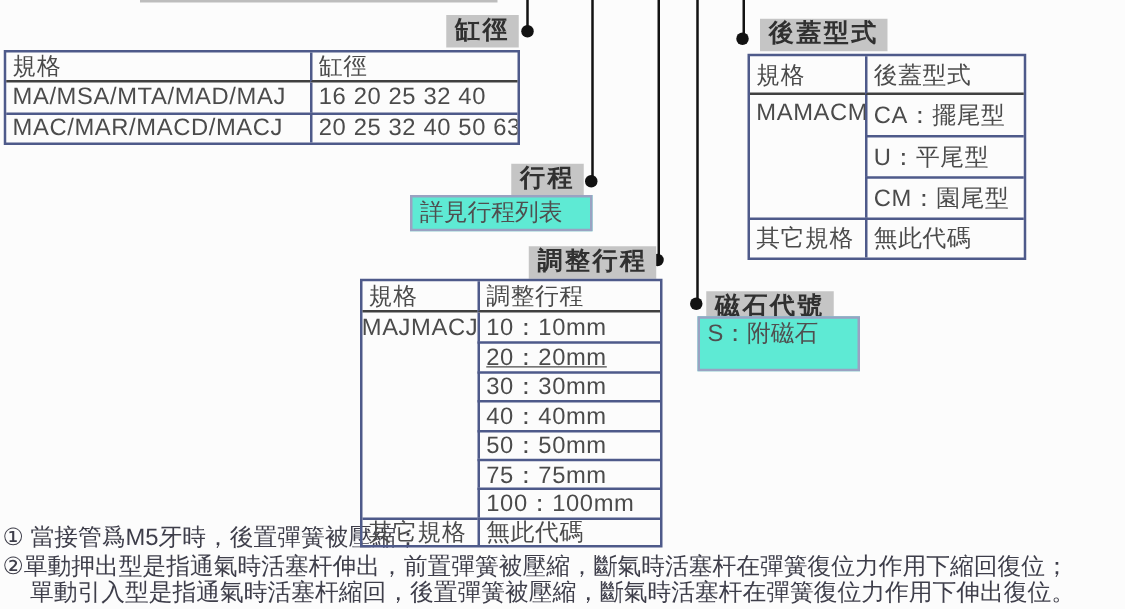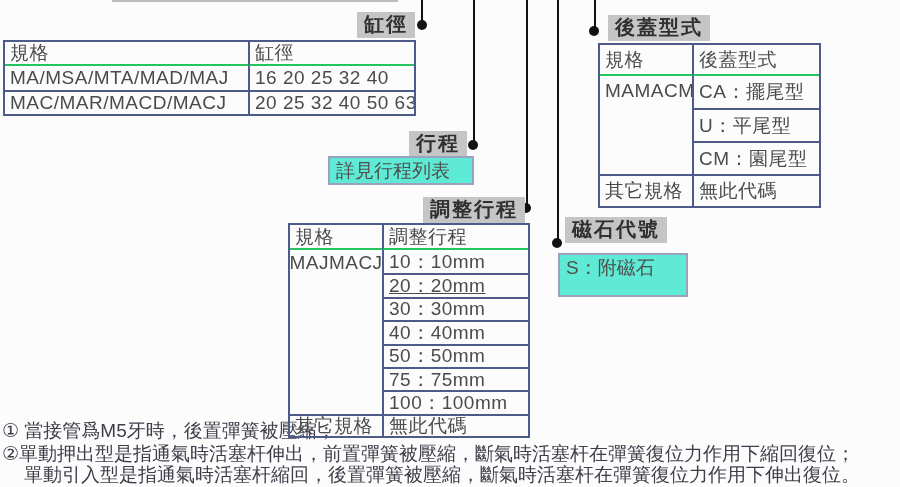--- a/index.html
+++ b/index.html
@@ -13,21 +13,21 @@
             letter-spacing:2px; padding:1px 7px 2px 7px; white-space:nowrap; line-height:23px; }
 
   .obox   { position:absolute; border:2px solid #9aa2c2; background:#5eead4; color:#4f4f4f;
             font-size:19px; line-height:25px; padding:0 6px; white-space:nowrap; }
 
   .tbl    { position:absolute; border:2px solid #4e5a8a; color:#4b4b4b; font-size:19px;
             display:grid; letter-spacing:0.5px; }
   .cell   { display:flex; align-items:center; padding:0 5px; white-space:nowrap; overflow:hidden; }
   .bl { border-left:2px solid #4e5a8a; }
   .bt { border-top:2px solid #4e5a8a; }
-  .bb { border-bottom:2px solid #22c55e;text-align:right; }
+  .bb { border-bottom:2px solid #404040;text-align:right; }
   .stack { display:flex; flex-direction:row; justify-content:center; align-items:flex-start;
            padding:0 5px; overflow:hidden; }
   .stack div { line-height:25px; }
 
   .note { position:absolute; font-size:19px; color:#3e3e4a; white-space:nowrap; line-height:22px; }
   .cropmark { position:absolute; left:112px; top:0; width:286px; height:2px; background:#bdbdbd; }
 </style>
 </head>
 <body>
 
@@ -44,21 +44,21 @@
   <div class="bullet" style="left:417px;top:20px;"></div>
   <div class="bullet" style="left:468px;top:140px;"></div>
   <div class="bullet" style="left:521px;top:203px;"></div>
   <div class="bullet" style="left:552px;top:238px;"></div>
   <div class="bullet" style="left:589px;top:26px;"></div>
 
   <div class="glabel" style="left:357px;top:12px;">缸徑</div>
   <div class="glabel" style="left:409px;top:131px;">行程</div>
   <div class="glabel" style="left:423px;top:197px;">調整行程</div>
   <div class="glabel" style="left:608px;top:15px;">後蓋型式</div>
-  <div class="glabel" style="left:565px;top:217px;">磁石代號</div>
+  <div class="glabel" style="left:565px;top:233px;">磁石代號</div>
 
   <div class="tbl" style="left:3px;top:40px;width:413px;height:76px;grid-template-columns:243px 1fr;grid-template-rows:24px 24px 1fr;">
     <div class="cell bb">規格</div>
     <div class="cell bb bl">缸徑</div>
     <div class="cell">MA/MSA/MTA/MAD/MAJ</div>
     <div class="cell bl">16 20 25 32 40</div>
     <div class="cell bt">MAC/MAR/MACD/MACJ</div>
     <div class="cell bt bl">20 25 32 40 50 63</div>
   </div>
 

